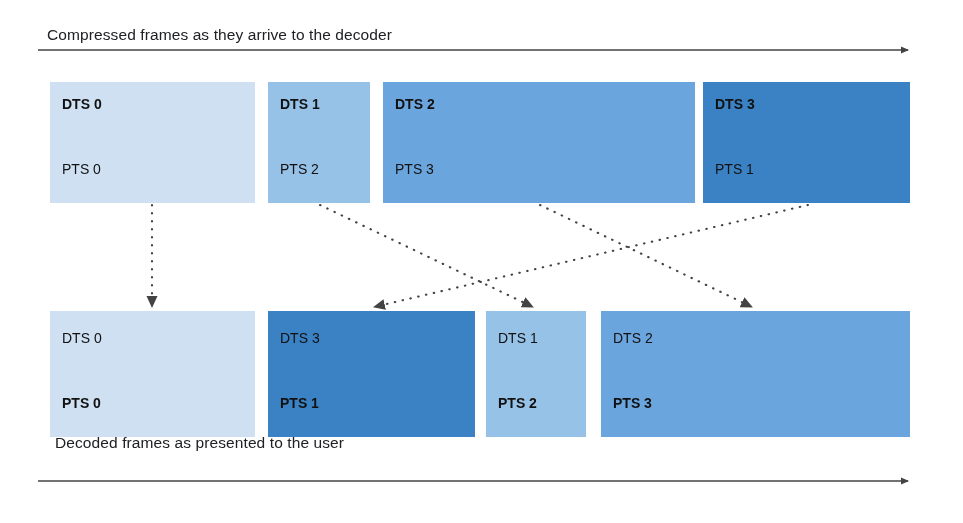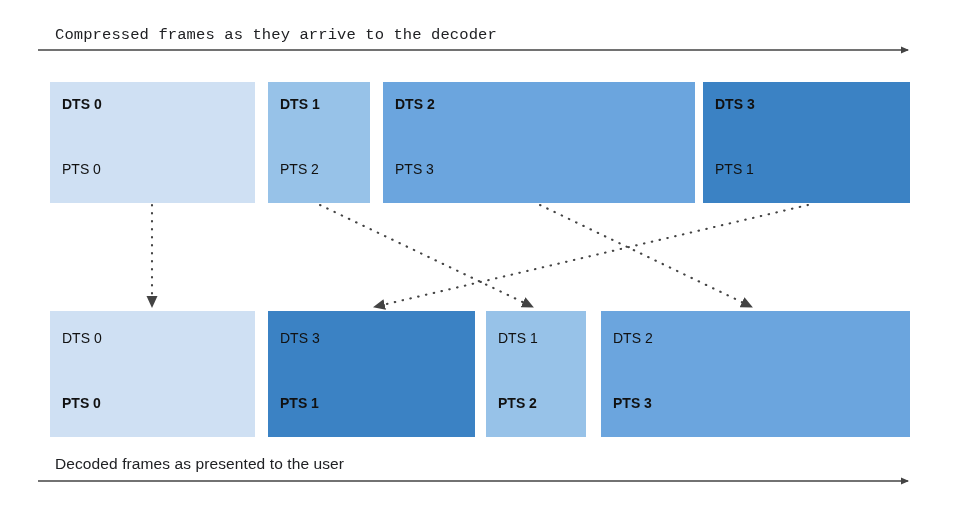--- a/index.html
+++ b/index.html
@@ -20,22 +20,22 @@
   }
 
   
   .caption {
     position: absolute;
     font-size: 15.5px;
     color: #202124;
     letter-spacing: 0.1px;
     white-space: nowrap;
   }
-  #caption-top   { left: 55px; top: 26px; font-family: Liberation Mono, monospace; }
-  #caption-bottom{ left: 55px; top: 455px; }
+  #caption-top   { left: 47px; top: 26px; }
+  #caption-bottom{ left: 55px; top: 434px; }
 
   
   .axis-svg {
     position: absolute;
     left: 0;
     top: 0;
     width: 963px;
     height: 523px;
     pointer-events: none;
   }

